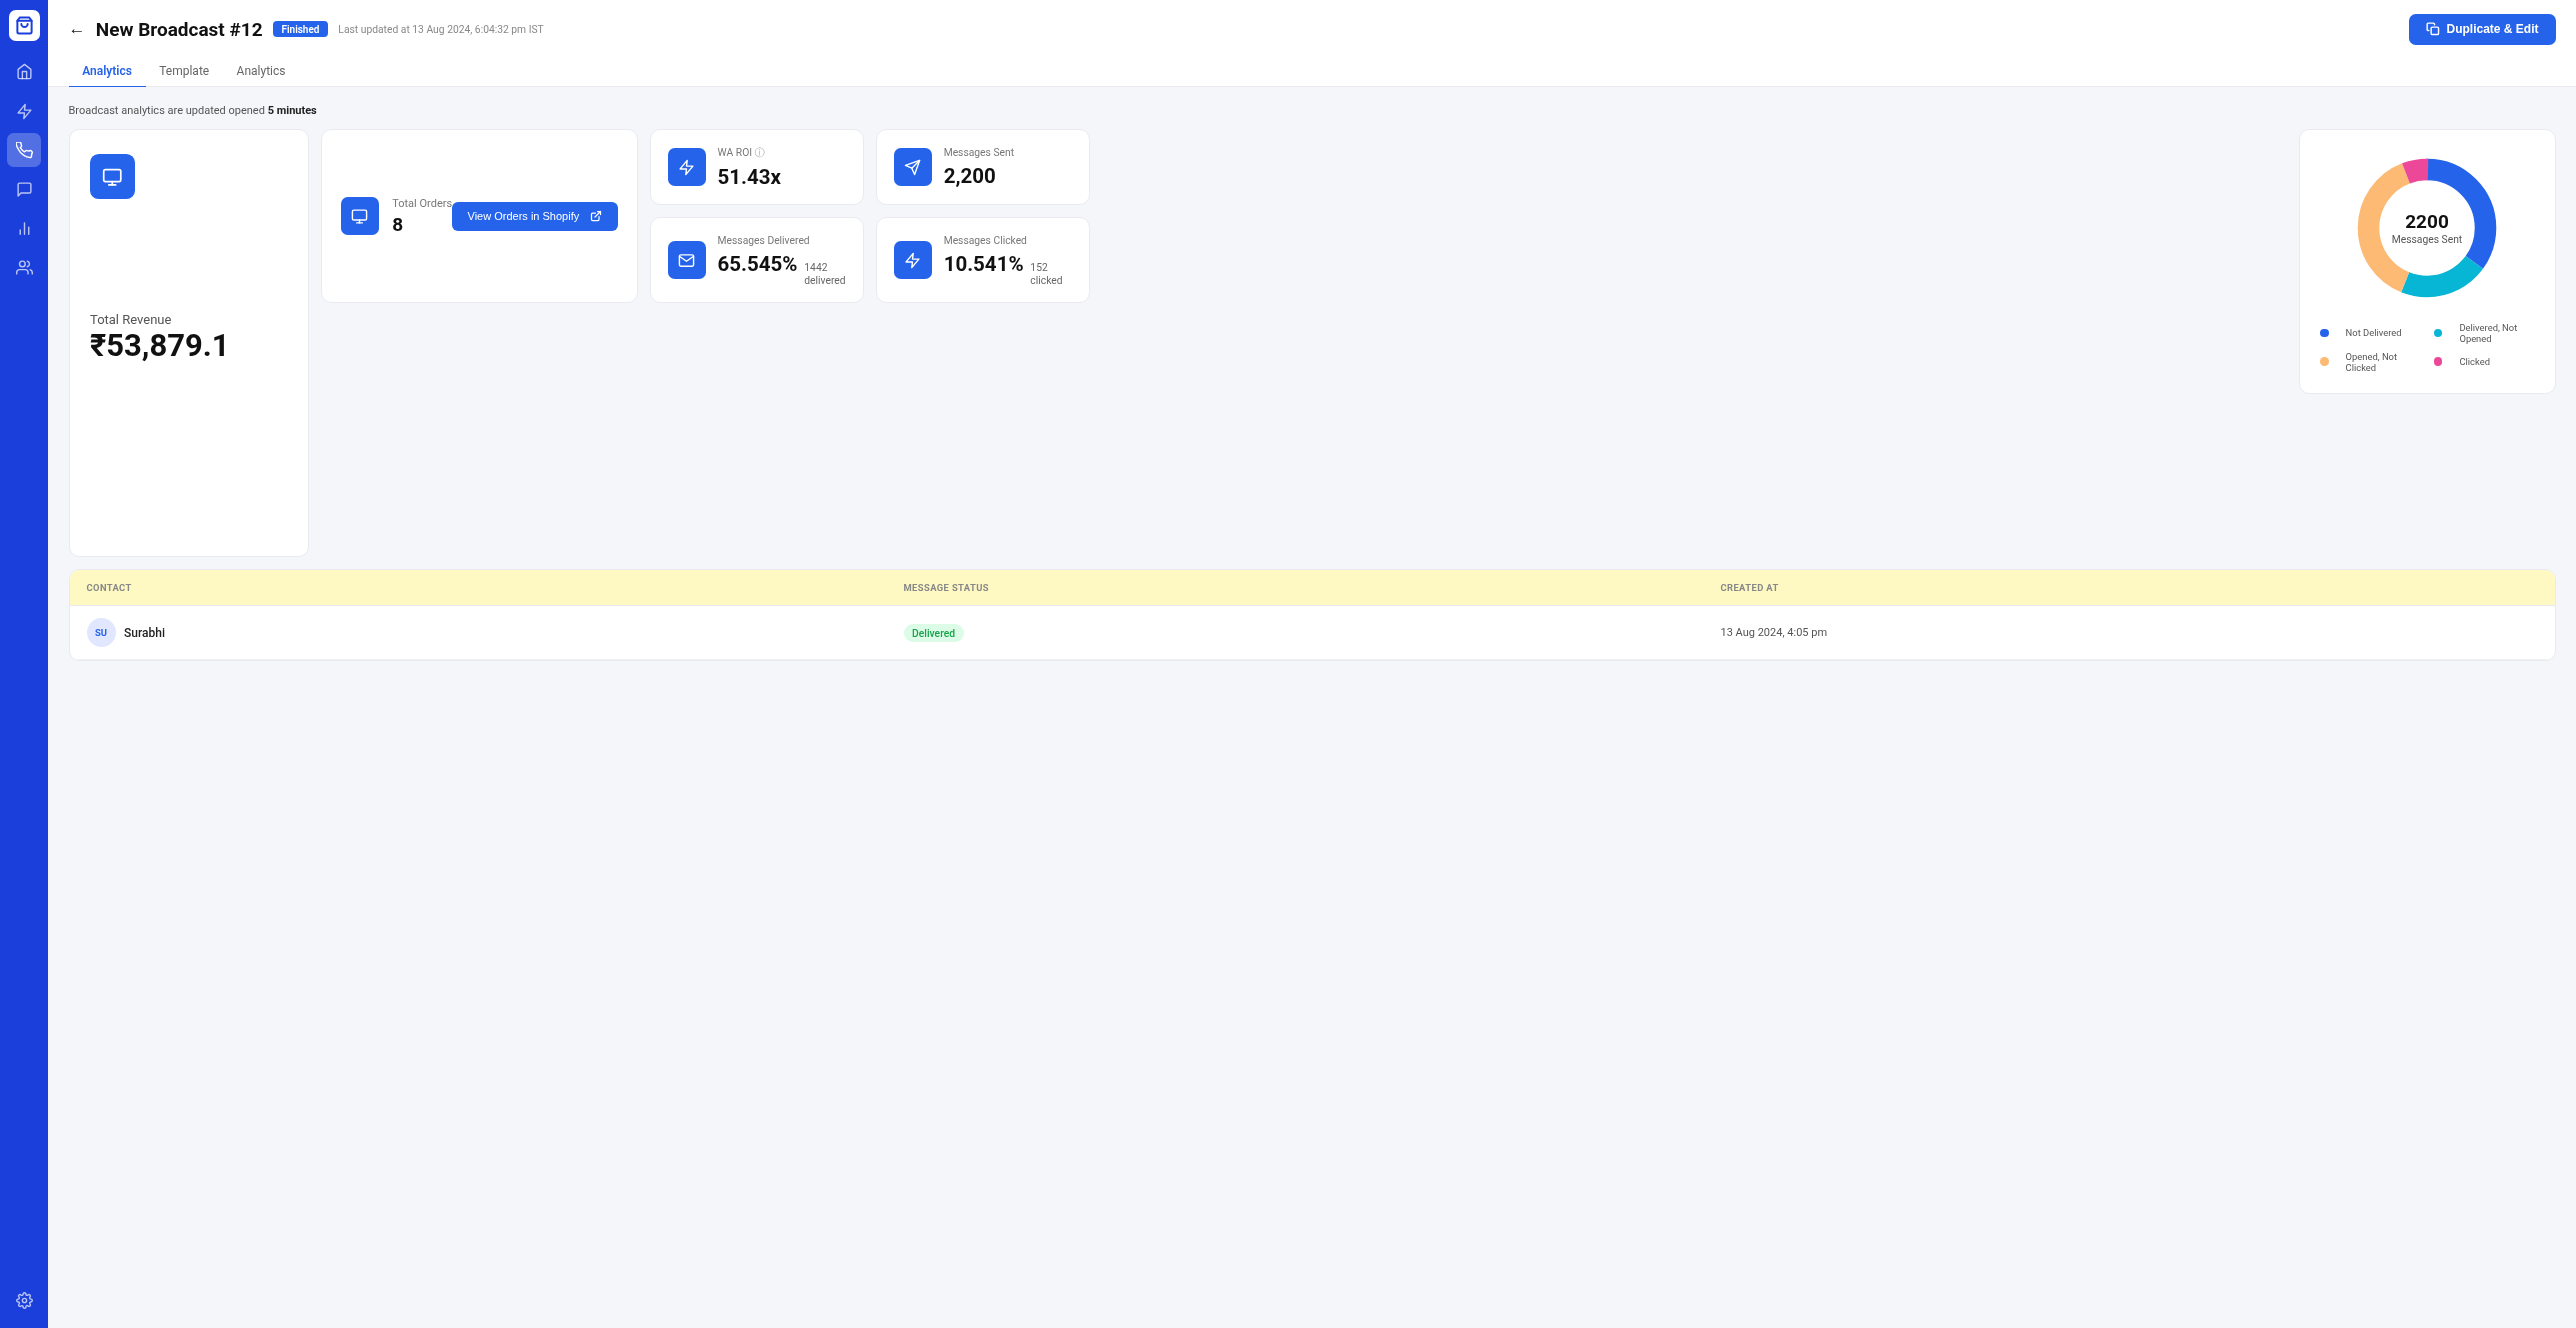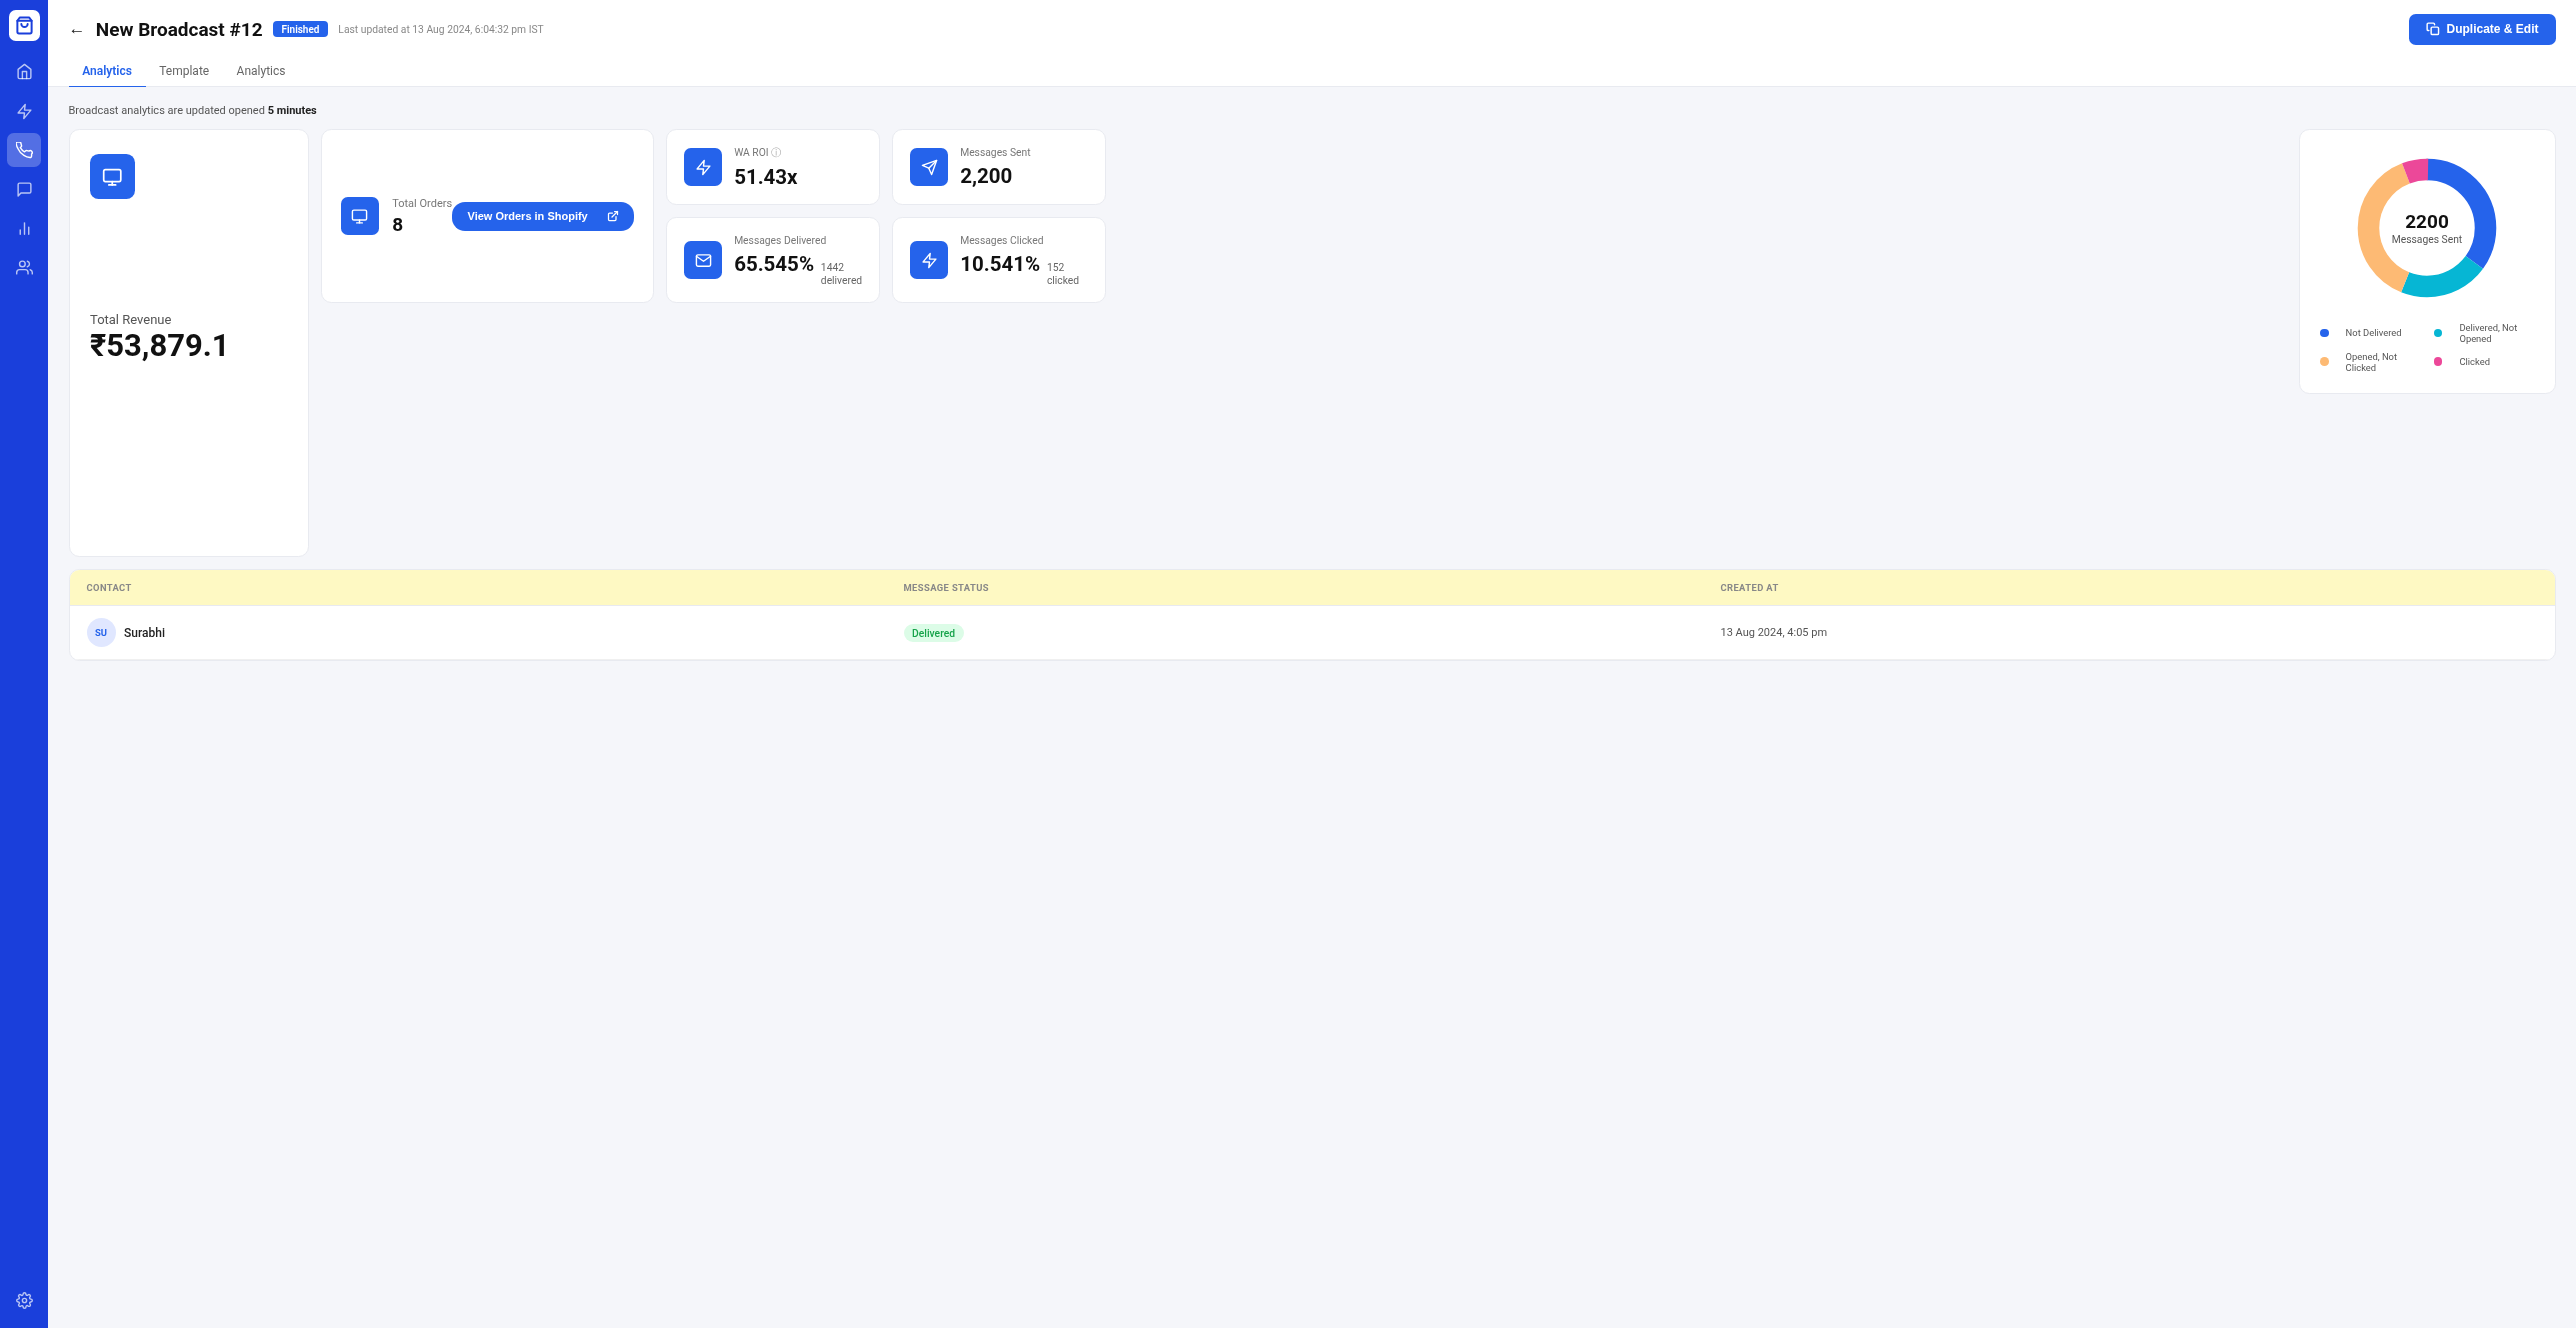--- a/index.html
+++ b/index.html
@@ -173,23 +173,23 @@
       align-items: center;
       justify-content: space-between;
     }
     .orders-left {
       display: flex; align-items: center; gap: 13.7px;
     }
     .orders-info .label { font-size: 11px; color: #777; margin-bottom: 3.4px; }
     .orders-info .value { font-size: 19px; font-weight: 700; color: #111; }
     .shopify-btn {
       background: #2563eb; color: white;
-      border: none; border-radius: 13px;
-      padding: 8.6px 15.4px; font-size: 11px; font-weight: 700;
-      cursor: pointer; display: flex; align-items: center; gap: 19px;
+      border: none; border-radius: 6px;
+      padding: 8.6px 15.4px; font-size: 11px; font-weight: 400;
+      cursor: pointer; display: flex; align-items: center; gap: 11px;
     }
 
     
     .metrics-2x2 {
       display: grid;
       grid-template-columns: 1fr 1fr;
       gap: 12px;
     }
     .metric-card {
       background: white;

